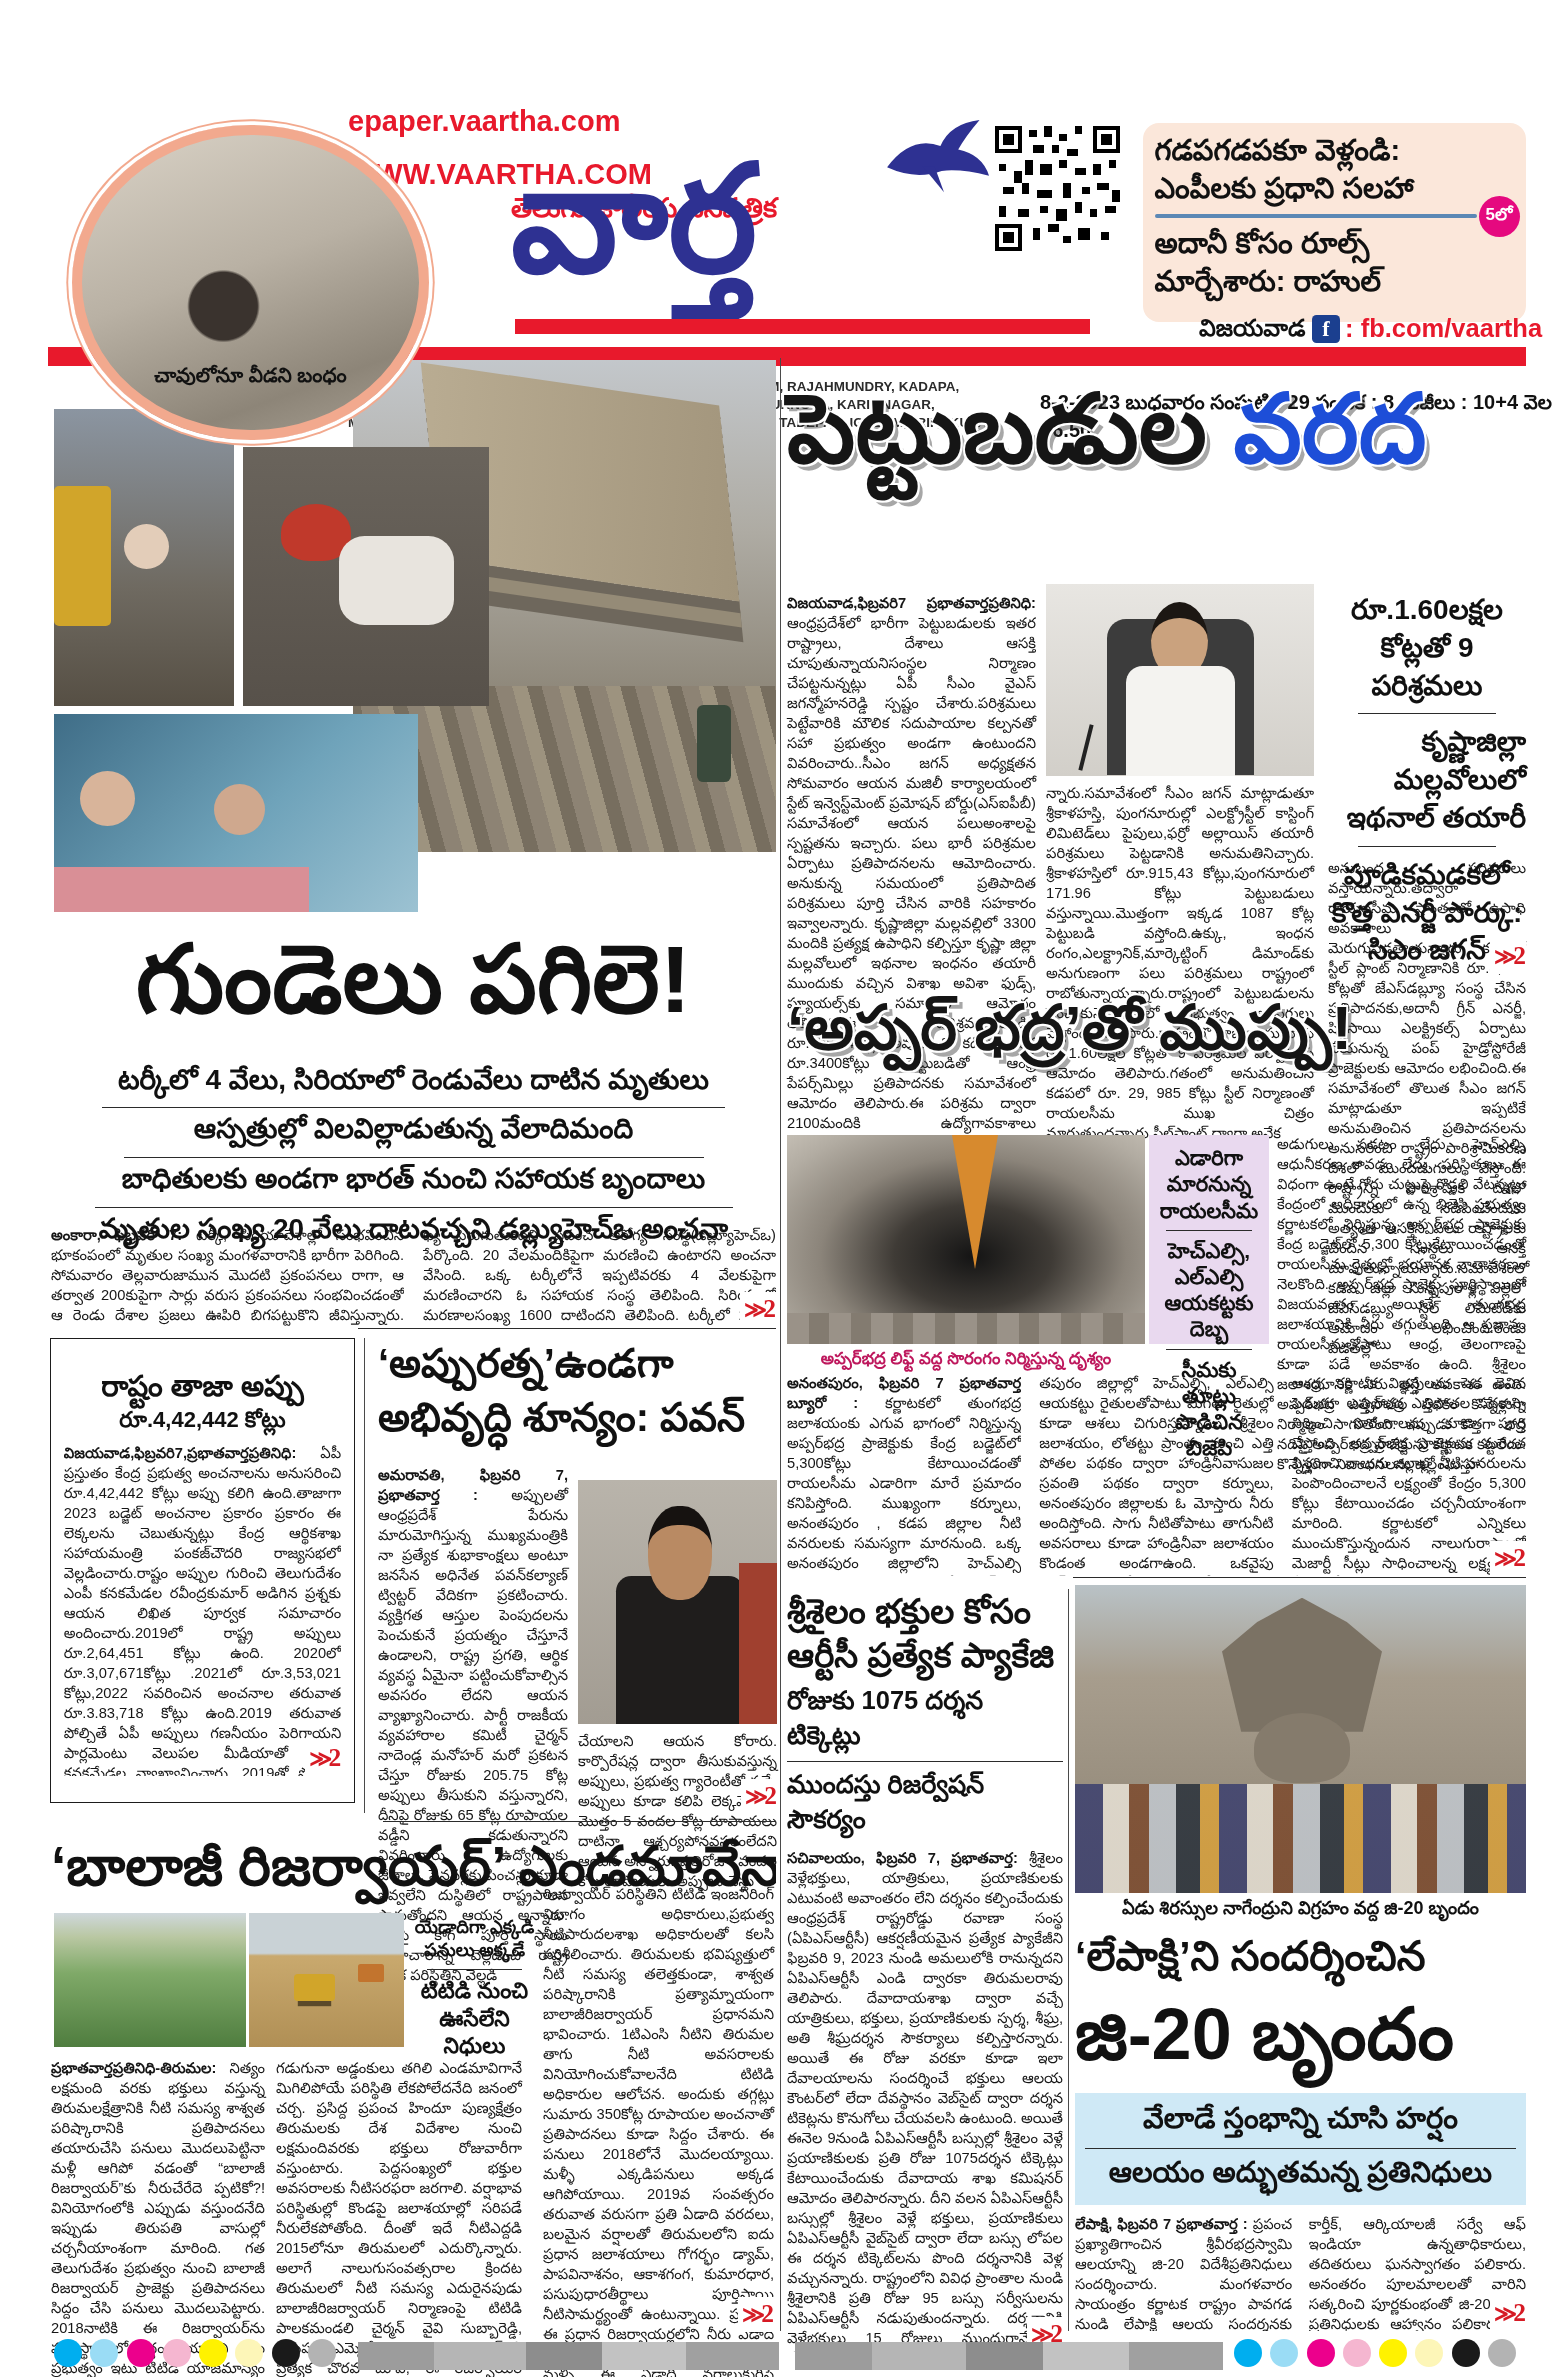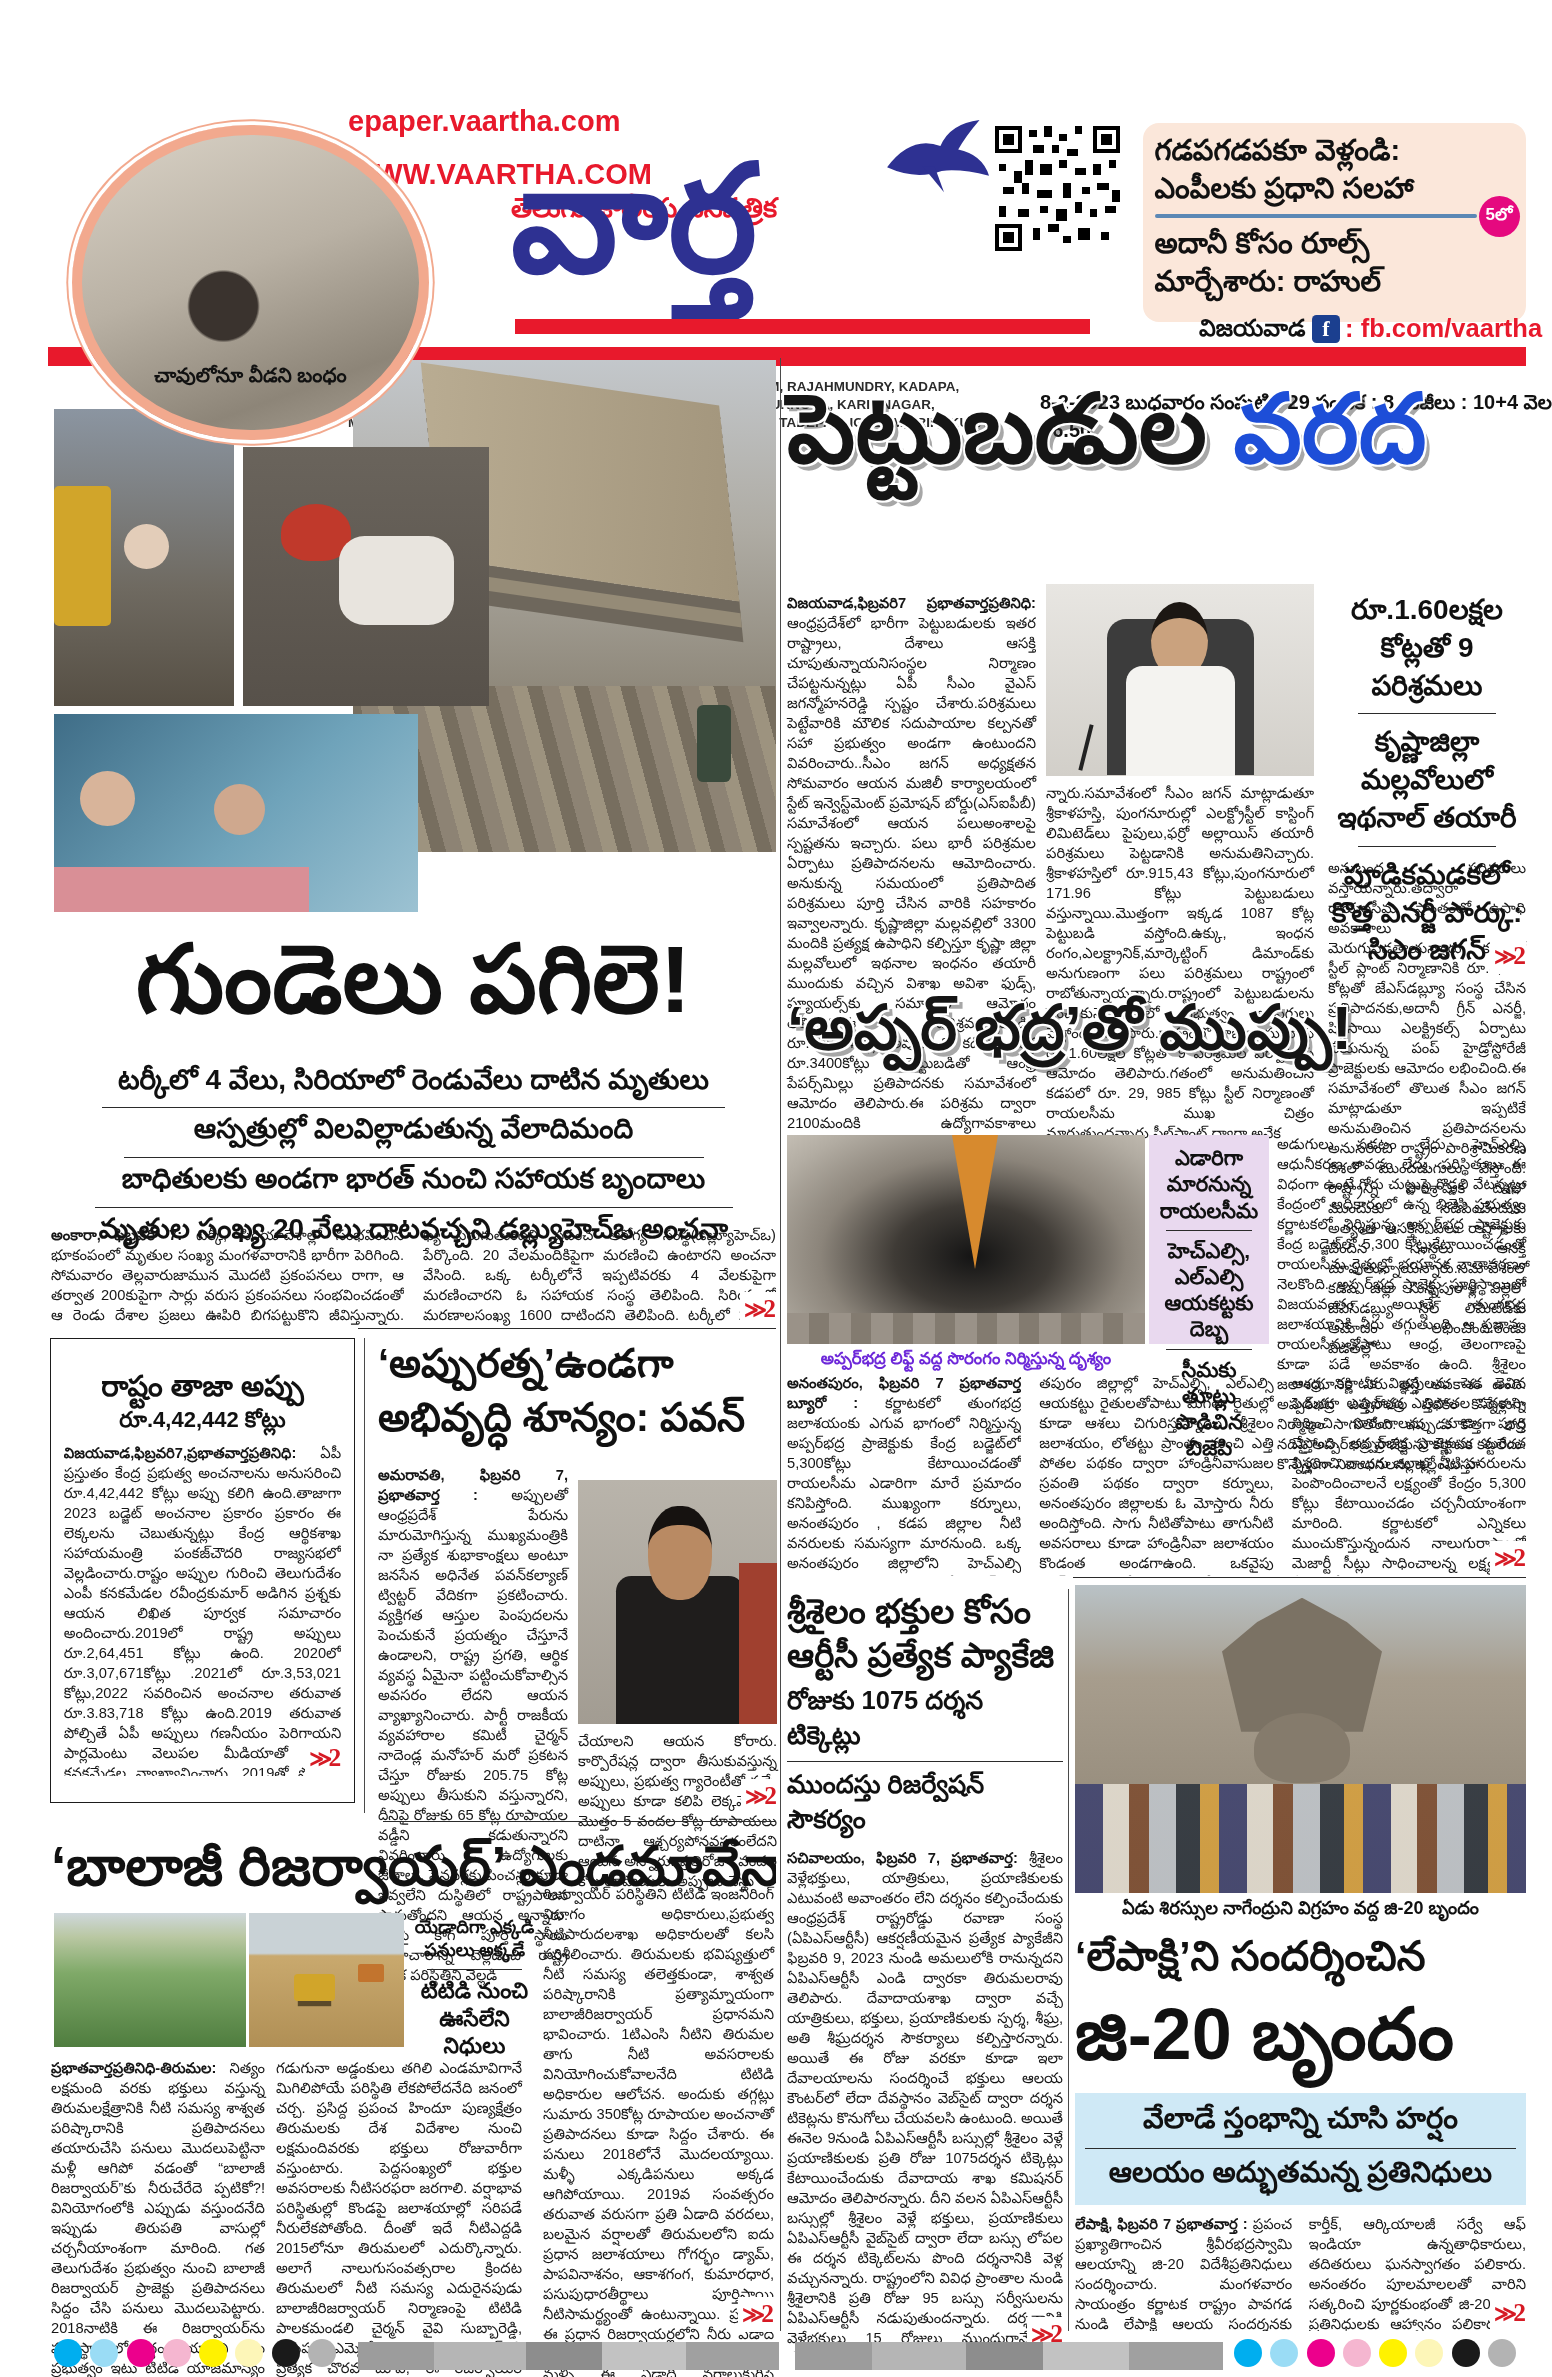--- a/index.html
+++ b/index.html
@@ -10,21 +10,21 @@
   .jt{text-align:justify;}
   .b9{font-weight:900;}
   .body-txt{font-size:14.7px;line-height:1.36;color:#161616;}
   .dateline{font-weight:bold;}
   .red{color:#e8192c;}
   .rule-h{background:#2b2b2b;height:1.3px;}
   .vdiv{width:1.3px;background:#4a4a4a;}
   .outsh{color:#151515;text-shadow:-1.9px -1.9px 0 #fff,1.9px -1.9px 0 #fff,-1.9px 1.9px 0 #fff,1.9px 1.9px 0 #fff,5.1px 5.7px 0 rgba(45,45,45,.42);}
   .outsh-g{color:#1d4ed8;text-shadow:-1.9px -1.9px 0 #fff,1.9px -1.9px 0 #fff,-1.9px 1.9px 0 #fff,1.9px 1.9px 0 #fff,5.1px 5.7px 0 rgba(45,45,45,.42);}
   .photo{overflow:hidden;}
-  .cap{font-size:16.6px;font-weight:bold;color:#6d28d9;}
+  .cap{font-size:16.6px;font-weight:bold;color:#be185d;}
   .cols{display:flex;}
   .cols>div{overflow:hidden;}
   .more{color:#d61a24;font-weight:900;white-space:nowrap;}
   .more .chev{font-size:22px;letter-spacing:-3.8px;}
   .more .pg{font-family:"Liberation Serif", serif;font-size:25.5px;}
   .note{font-weight:900;text-align:center;line-height:1.25;}
   .dot{display:inline-block;width:28px;height:28px;border-radius:50%;margin-right:8.3px;vertical-align:middle;}
   .graybar{background:linear-gradient(90deg,#9c9c9c 0 18%,#b5b5b5 18% 40%,#8d8d8d 40% 58%,#c2c2c2 58% 78%,#a0a0a0 78% 100%);}
   .subhead-line{font-weight:900;text-align:center;}
   .sep{border-bottom:1.3px solid #2b2b2b;}
@@ -186,21 +186,21 @@
     <div class="abs" style="left:61px;top:35px;width:147px;height:156px;background:#3c3c3c;border-radius:19px 19px 0 0;"></div>
     <div class="abs" style="left:105px;top:18px;width:57px;height:61px;border-radius:50%;background:#caa27e;border-top:16.6px solid #1c1713;"></div>
     <div class="abs" style="left:80px;top:82px;width:109px;height:110px;background:#f4f3f0;border-radius:16.6px 16.6px 0 0;"></div>
     <div class="abs" style="left:38px;bottom:5.1px;width:3.8px;height:47px;background:#222;transform:rotate(14deg);"></div>
   </div>
   <div class="abs tel body-txt jt" style="left:1046px;top:784px;width:268px;height:190px;">న్నారు.సమావేశంలో సీఎం జగన్ మాట్లాడుతూ శ్రీకాళహస్తి, పుంగనూరుల్లో ఎలక్ట్రోస్టీల్ కాస్టింగ్ లిమిటెడ్‌లు పైపులు,ఫర్రో అల్లాయిస్ తయారీ పరిశ్రమలు పెట్టడానికి అనుమతినిచ్చారు. శ్రీకాళహస్తిలో రూ.915,43 కోట్లు,పుంగనూరులో 171.96 కోట్లు పెట్టుబడులు వస్తున్నాయి.మొత్తంగా ఇక్కడ 1087 కోట్ల పెట్టుబడి వస్తోంది.ఉక్కు, ఇంధన రంగం,ఎలక్ట్రానిక్,మార్కెట్టింగ్ డిమాండ్‌కు అనుగుణంగా పలు పరిశ్రమలు రాష్ట్రంలో రాబోతున్నాయన్నారు.రాష్ట్రంలో పెట్టుబడులను పెంచుకునే దిశలో ప్రభుత్వం అడుగులు వేస్తోందని తెలిపారు.రాష్ట్రంలో తాజాగా సుమారు రూ.1.60లక్షల కోట్లతో 9 పరిశ్రమల ఏర్పాటుకు ఆమోదం తెలిపారు.గతంలో అనుమతించిన కడపలో రూ. 29, 985 కోట్లు స్టీల్ నిర్మాణంతో రాయలసీమ ముఖ చిత్రం మారుతుందన్నారు.స్టీల్‌ప్లాంట్ ద్వారా అనేక</div>
 
   <div class="abs" style="left:1328px;top:591px;width:198px;">
     <div class="tel" style="font-size:28px;font-weight:900;text-align:center;line-height:1.35;">రూ.1.60లక్షల కోట్లతో 9 పరిశ్రమలు</div>
     <div class="sep" style="width:70%;margin:9px auto;"></div>
-    <div class="tel" style="font-size:28px;font-weight:900;text-align:center;line-height:1.35;">కృష్ణాజిల్లా మల్లవోలులో ఇథనాల్ తయారీ</div>
+    <div class="tel" style="font-size:28px;font-weight:900;text-align:right;line-height:1.35;">కృష్ణాజిల్లా మల్లవోలులో ఇథనాల్ తయారీ</div>
     <div class="sep" style="width:70%;margin:9px auto;"></div>
     <div class="tel" style="font-size:28px;font-weight:900;text-align:center;line-height:1.35;">పూడికమడకలో కొత్త ఎనర్జీ పార్కు: సిఎం జగన్</div>
   </div>
   <div class="abs tel body-txt jt" style="left:1328px;top:859px;width:198px;height:115px;position:absolute;">
     <span>అనుబంధ పరిశ్రమలు వస్తాయన్నారు.తద్వారా రాయలసీమ ప్రాంతంలో ఉపాధి అవకాశాలు మెరుగుపడతాయన్నారు. కడపలో స్టీల్ ప్లాంట్ నిర్మాణానికి రూ.8,800 కోట్లతో జేఎస్‌డబ్ల్యూ సంస్థ చేసిన ప్రతిపాదనకు,అదానీ గ్రీన్ ఎనర్జీ, షిర్డీసాయి ఎలక్ట్రికల్స్ ఏర్పాటు చేయనున్న పంప్ హైడ్రోస్టోరేజీ ప్రాజెక్టులకు ఆమోదం లభించింది.ఈ సమావేశంలో తొలుత సీఎం జగన్ మాట్లాడుతూ ఇప్పటికే అనుమతించిన ప్రతిపాదనలను అనుసరించి రాష్ట్రం పారిశ్రామికరణ దిశలో ముందడుగులు వేస్తోంది. రాష్ట్రాన్ని పారిశ్రామిక దిశలో ముందుకు నడిపించేందుకు అత్యంత ఆసక్తిని పలు రాష్ట్రాలకు చెందిన సంస్థలు ఆసక్తి చూపుతున్నాయన్నారు.సమావేశంలో కడప జిల్లా సున్నపురాళ్ల పల్లెలో జేఎస్‌డబ్ల్యు స్టీల్ లిమిటెడ్‌కు ఆమోదం లభించింది.రెండు విడతల్లో</span>
     <span class="more abs" style="right:0;bottom:0;background:#fff;padding-left:3.8px;"><span class="chev">≫</span><span class="pg">2</span></span>
   </div>
 
   <div class="abs tel outsh" style="left:787px;top:983px;width:739px;font-size:62px;font-weight:900;white-space:nowrap;overflow:hidden;line-height:1.45;">‘అప్పర్ భద్ర’తో ముప్పు!</div>
 

